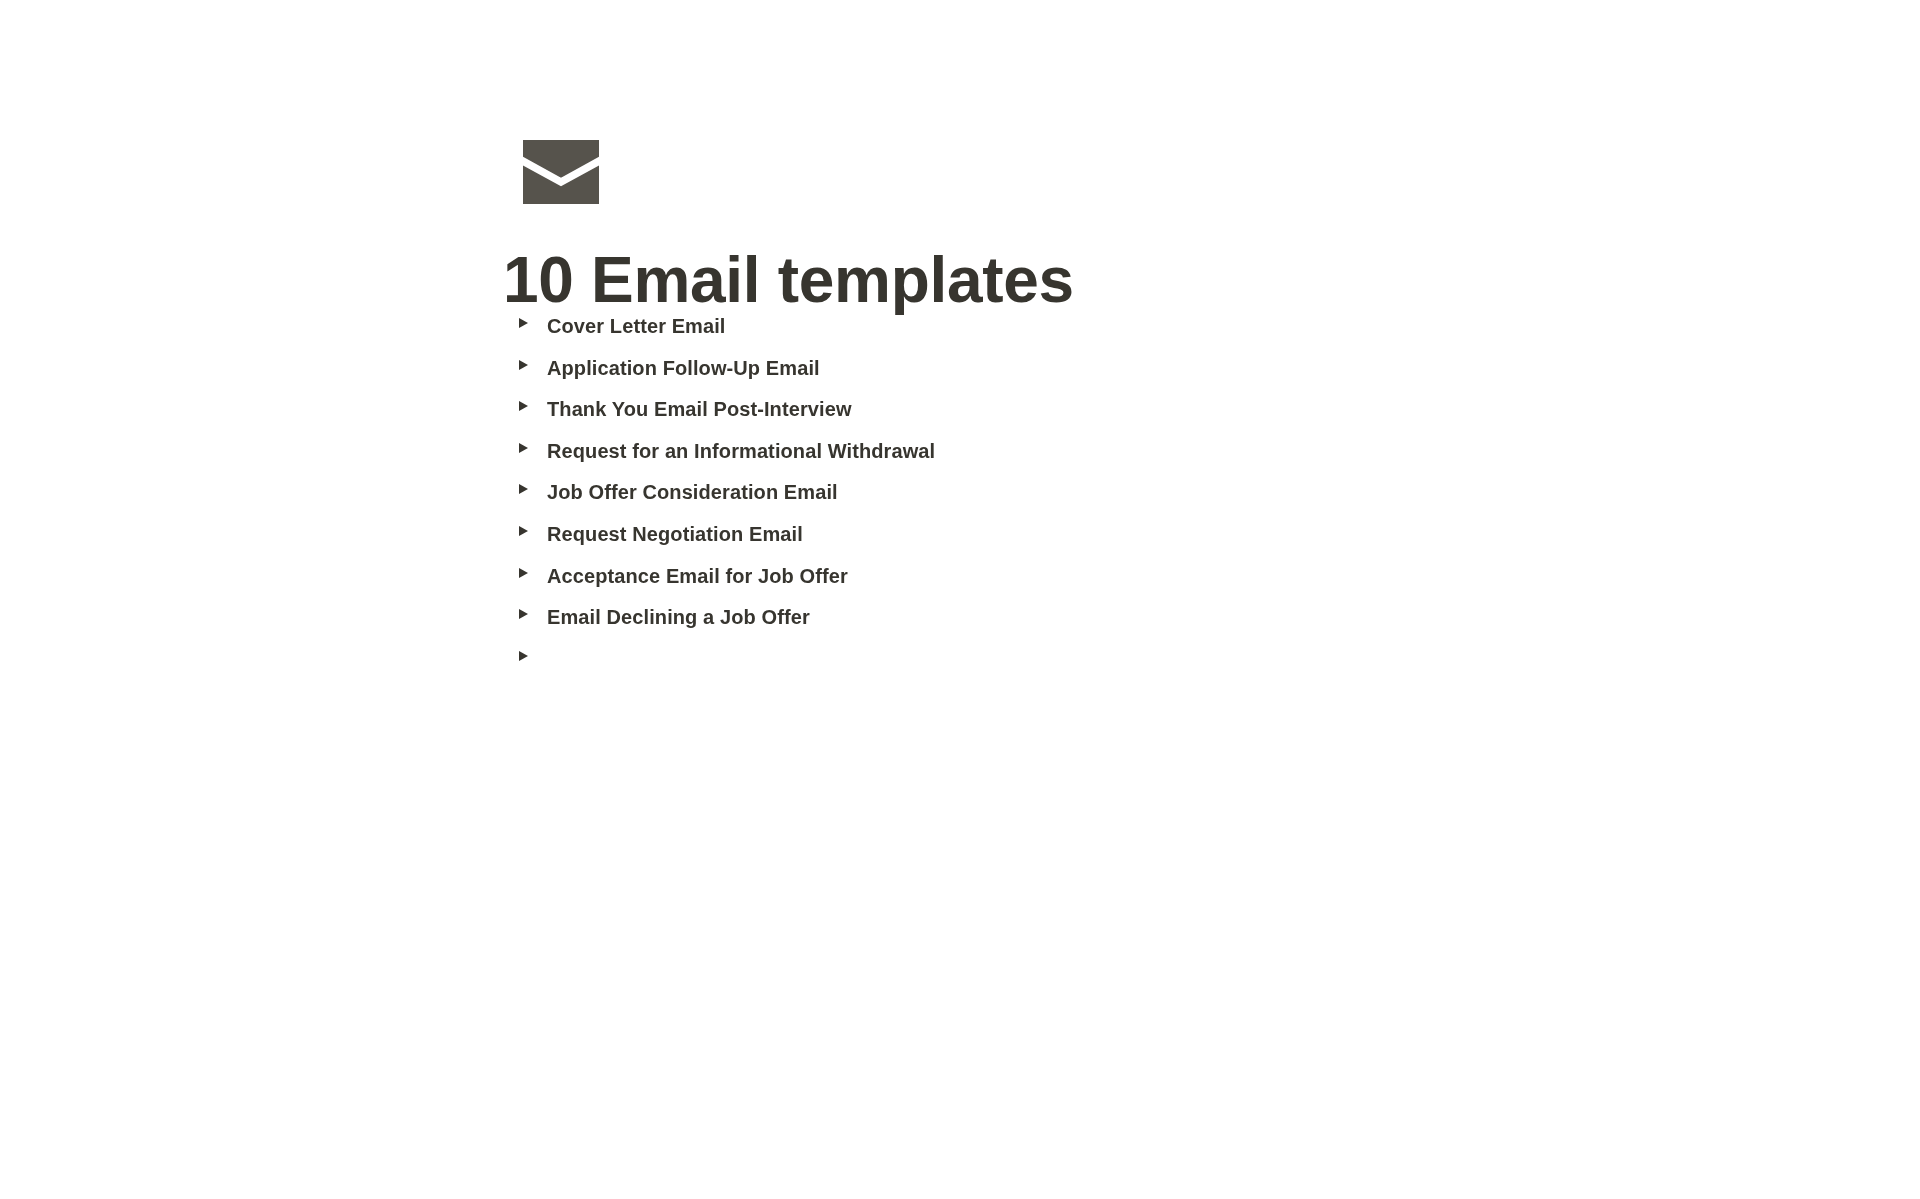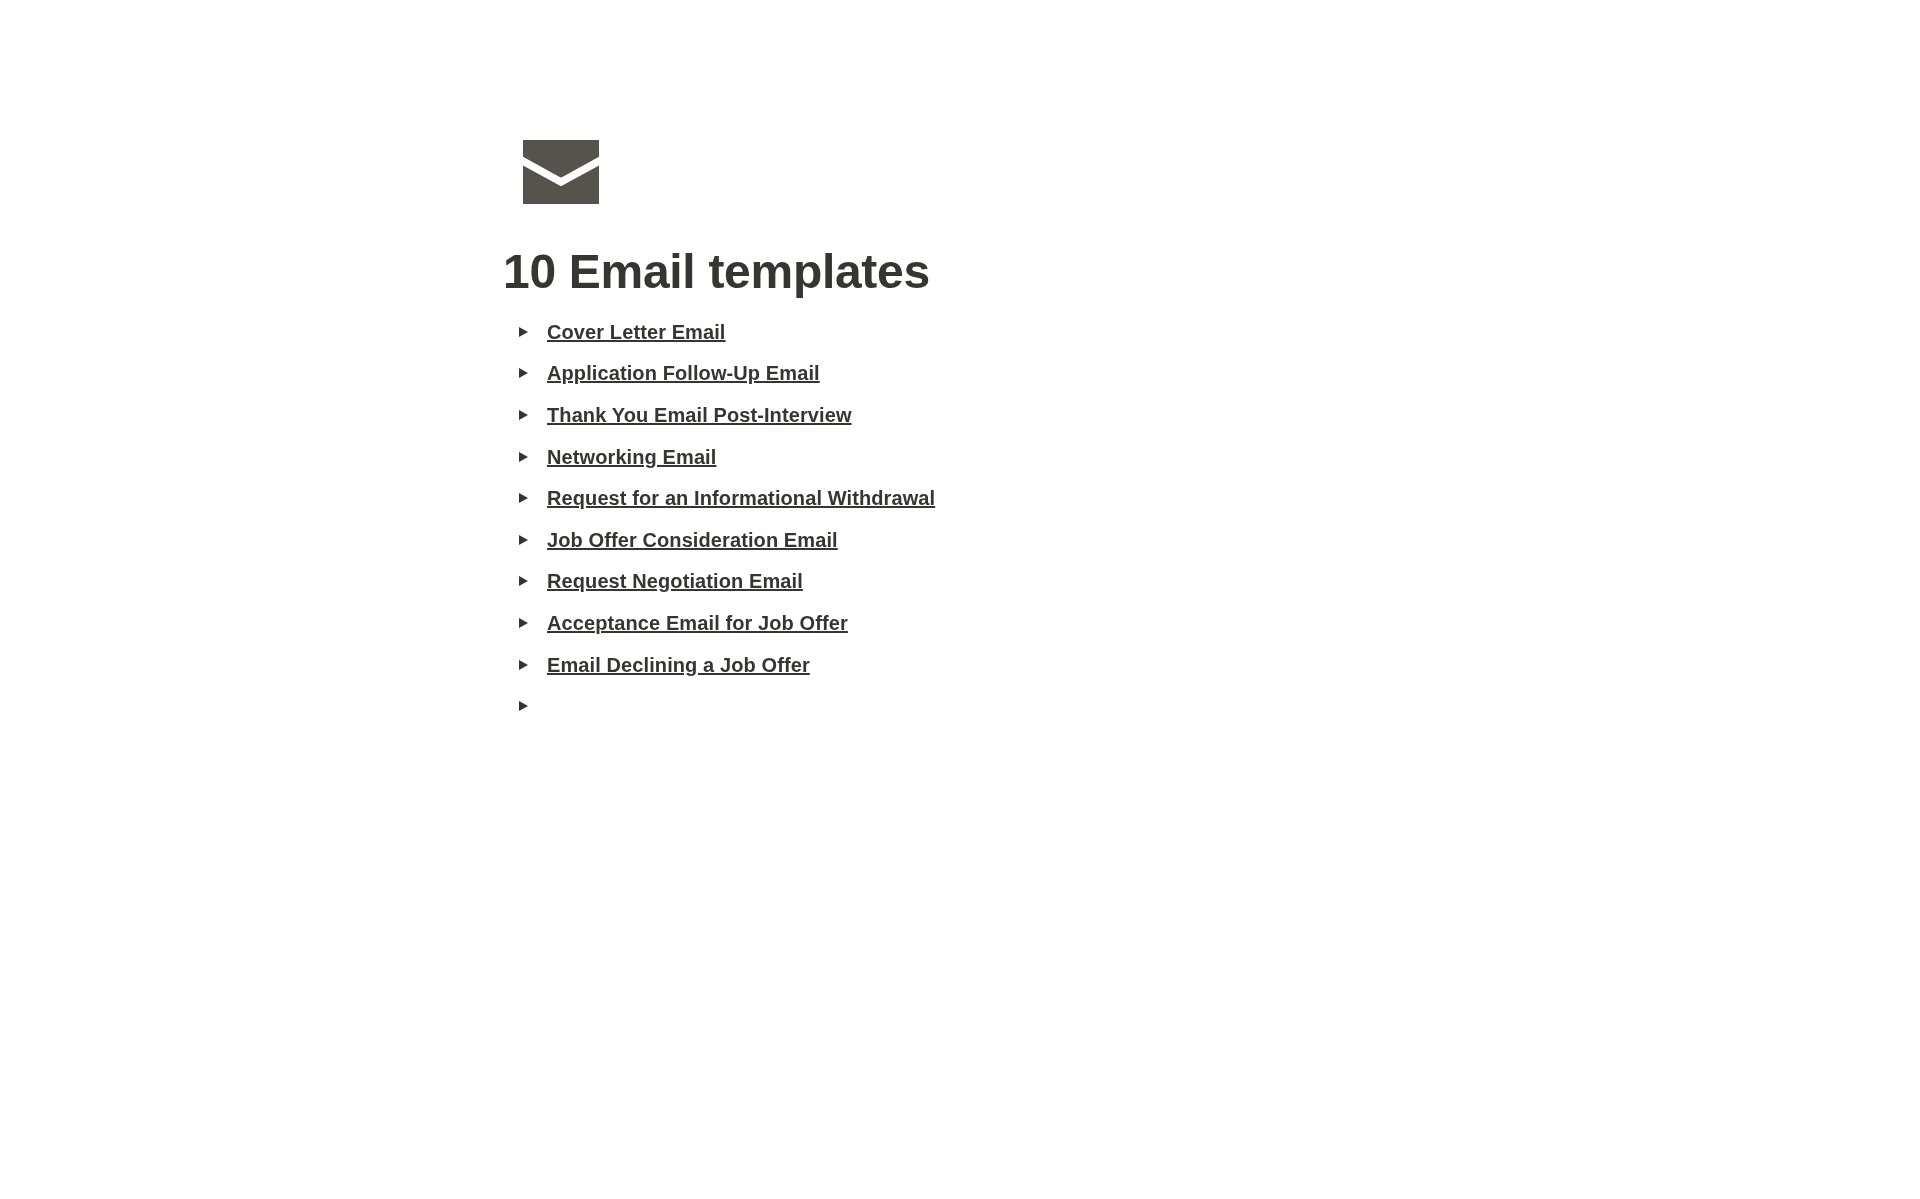--- a/index.html
+++ b/index.html
@@ -32,39 +32,38 @@
     cursor: pointer;
   }
   .page-icon svg {
     display: block;
   }
   .page-title {
     position: absolute;
     left: 0;
     top: 248px;
     margin: 0;
-    font-size: 48px;
+    font-size: 64px;
     font-weight: 700;
     line-height: 1;
     letter-spacing: -0.3px;
     white-space: nowrap;
     color: #37352f;
   }
   .toggle-list {
     position: absolute;
     left: 0;
     top: 311px;
     width: 760px;
   }
   .toggle-row {
     display: flex;
-    align-items: center;
+    align-items: flex-start;
     height: 41.6px;
     cursor: pointer;
-    text-decoration: underline;
   }
   .toggle-button {
     width: 24px;
     height: 24px;
     margin-left: 8px;
     padding: 0;
     border: none;
     background: transparent;
     display: flex;
     align-items: center;
@@ -120,26 +119,20 @@
     <span class="toggle-label">Application Follow-Up Email</span>
   </div>
 
   <div class="toggle-row">
     <button class="toggle-button">
       <span class="triangle"></span>
     </button>
     <span class="toggle-label">Thank You Email Post-Interview</span>
   </div>
 
-  <div class="toggle-row">
-    <button class="toggle-button">
-      <span class="triangle"></span>
-    </button>
-    <span class="toggle-label">Networking Email</span>
-  </div>
 
   <div class="toggle-row">
     <button class="toggle-button">
       <span class="triangle"></span>
     </button>
     <span class="toggle-label">Request for an Informational Withdrawal</span>
   </div>
 
   <div class="toggle-row">
     <button class="toggle-button">

